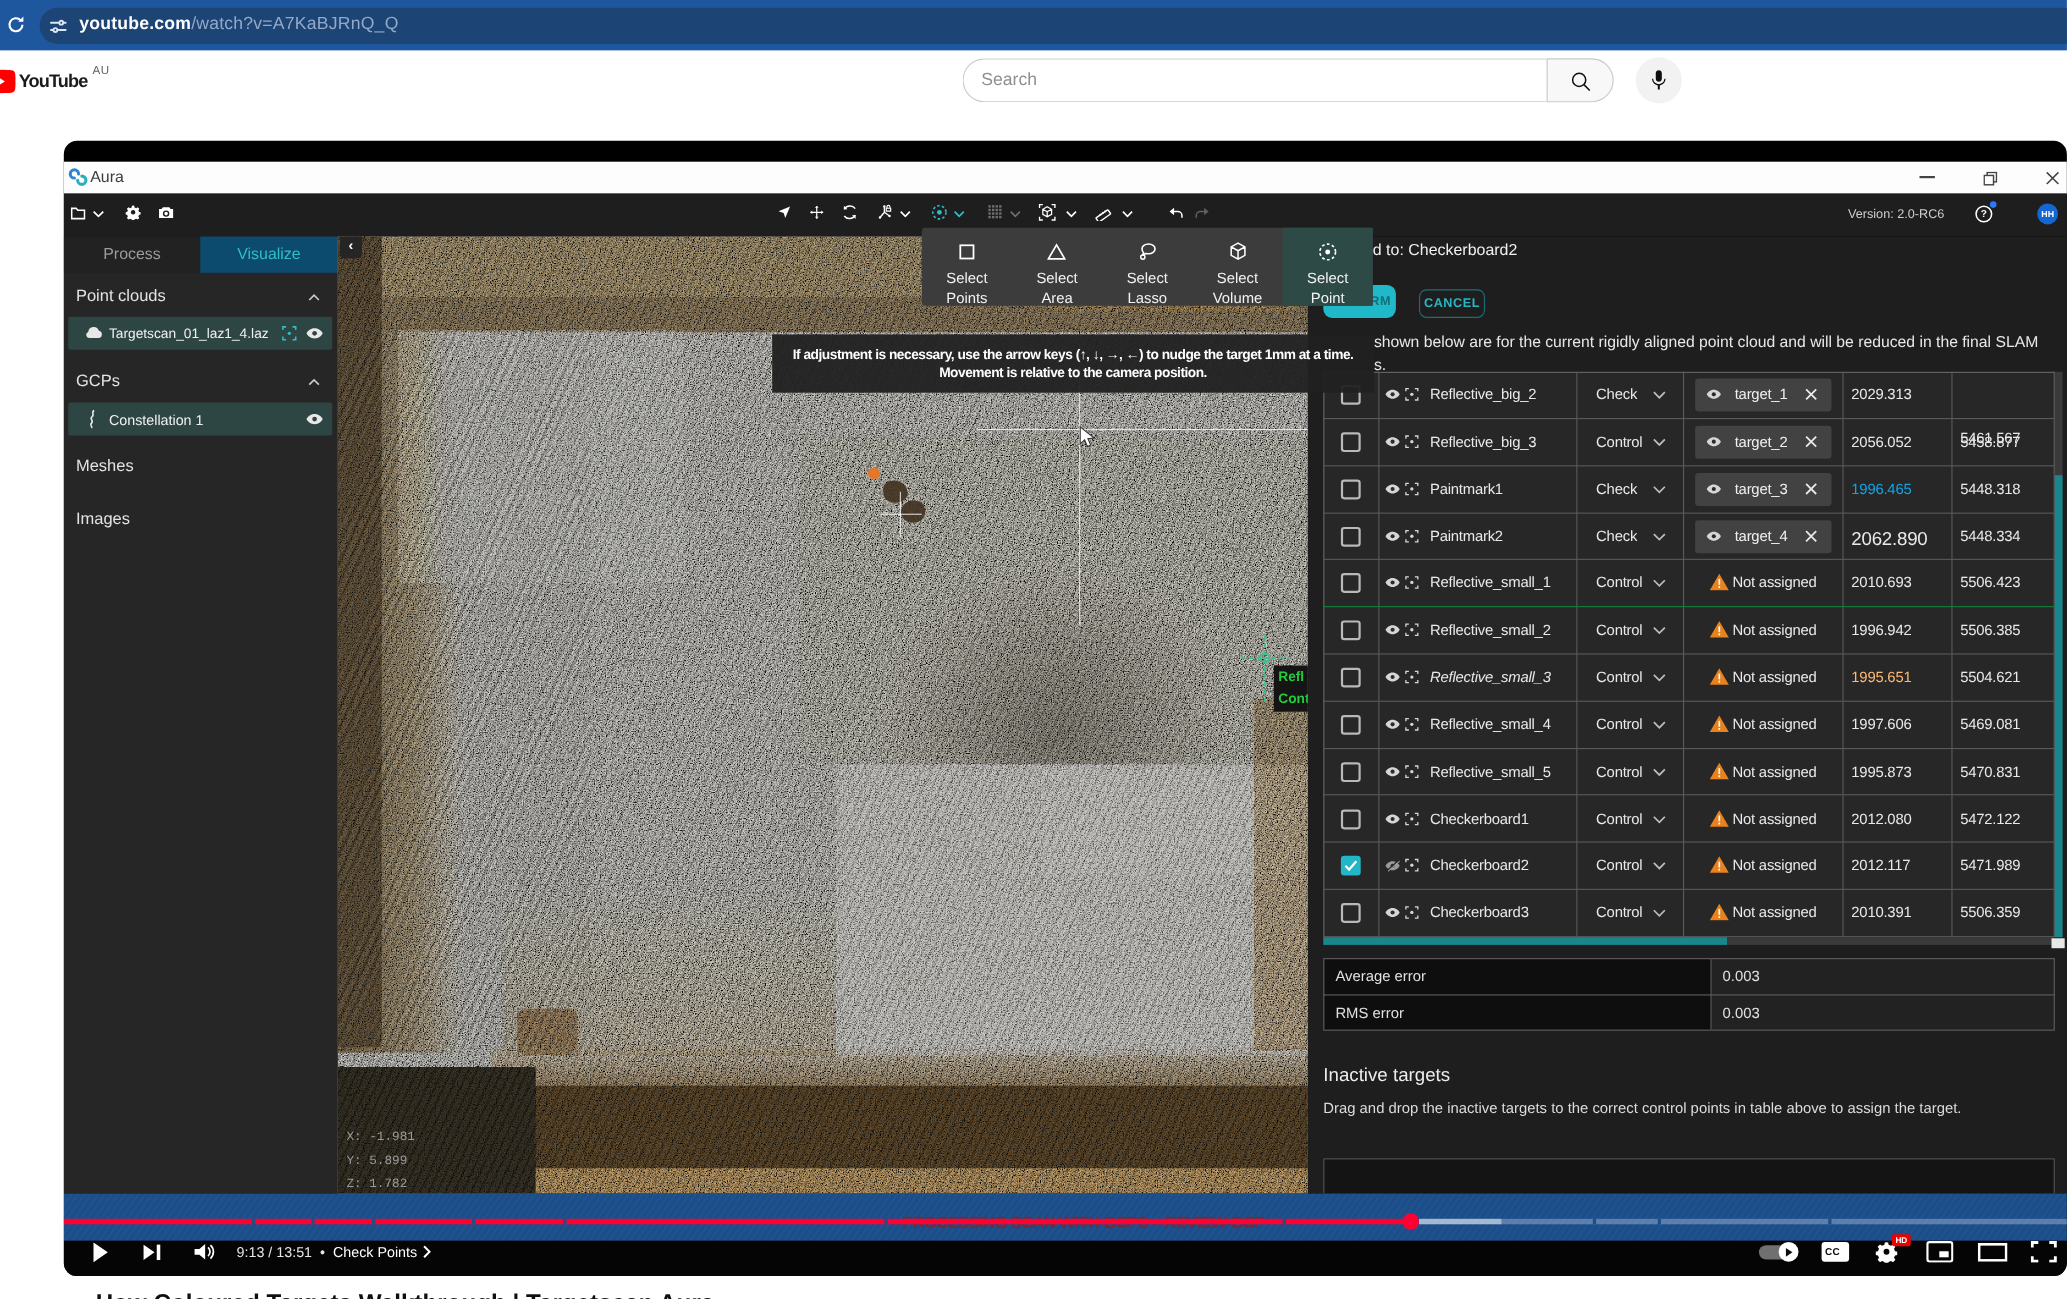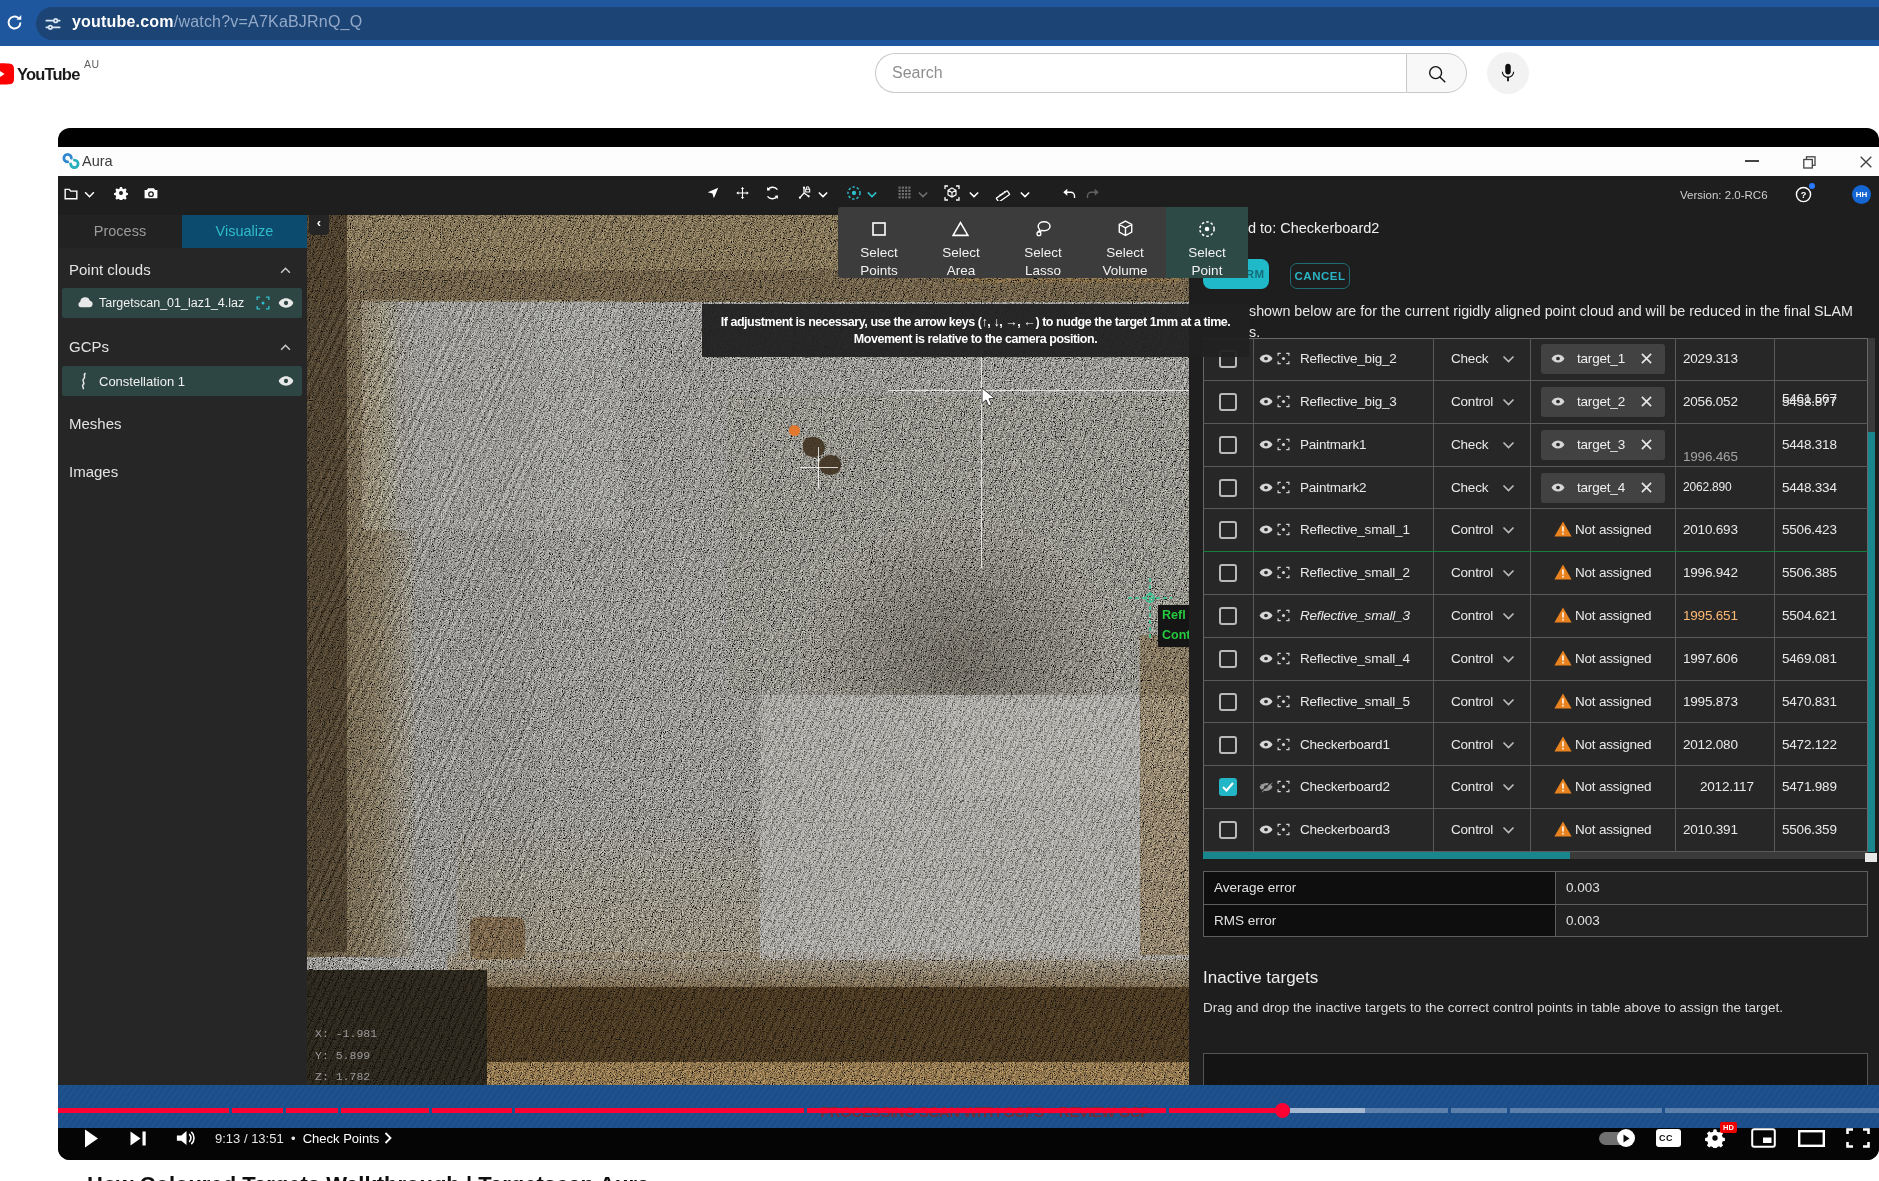--- a/index.html
+++ b/index.html
@@ -393,21 +393,21 @@
         </svg>
         <div class="abs" style="left:338px;top:6px;width:124px;height:30px;background:#424242;border-radius:3px;"></div>
         <svg class="abs" style="left:348px;top:15px" width="14" height="11" viewBox="0 0 24 16">
           <path d="M12 1C6.5 1 2.2 4.8 1 8c1.2 3.2 5.5 7 11 7s9.8-3.8 11-7c-1.2-3.2-5.5-7-11-7z" fill="#d6d6d6"></path>
           <circle cx="12" cy="8" r="3.2" fill="#2b2b2b"></circle>
         </svg>
         <div class="abs" style="left:374px;top:13px;font-size:13.5px;letter-spacing:-0.2px;color:#f0f0f0;">target_3</div>
         <svg class="abs" style="left:438px;top:15px" width="11" height="11" viewBox="0 0 12 12">
           <path stroke="#e8e8e8" stroke-width="1.8" d="M1 1l10 10M11 1L1 11"></path>
         </svg>
-        <div class="abs" style="left:480px;top:25px;font-size:13.5px;letter-spacing:-0.2px;color:#a3a3a3;">1996.465</div>
+        <div class="abs" style="left:480px;top:13px;font-size:13.5px;letter-spacing:-0.2px;color:#0ea5e9;">1996.465</div>
         <div class="abs" style="left:579px;top:13px;font-size:13.5px;letter-spacing:-0.2px;color:#e9e9e9;">5448.318</div>
       </div>
     <div class="abs" style="left:14px;top:251.5px;width:665px;height:42.83px;border-bottom:1px solid #5a5a5a;">
         <div class="abs" style="left:16px;top:12px;width:18px;height:18px;border:2px solid #b9b9b9;border-radius:3px;"></div>
         <svg class="abs" style="left:56px;top:15px" width="14" height="11" viewBox="0 0 24 16">
           <path d="M12 1C6.5 1 2.2 4.8 1 8c1.2 3.2 5.5 7 11 7s9.8-3.8 11-7c-1.2-3.2-5.5-7-11-7z" fill="#d6d6d6"></path>
           <circle cx="12" cy="8" r="3.2" fill="#2b2b2b"></circle>
         </svg>
         <svg class="abs" style="left:74px;top:14px" width="13" height="13" viewBox="0 0 24 24" fill="none" stroke="#d6d6d6" stroke-width="2.2">
           <path d="M2 7V2.5h5M17 2.5h5V7M22 17v4.5h-5M7 21.5H2V17"></path>
@@ -420,21 +420,21 @@
         </svg>
         <div class="abs" style="left:338px;top:6px;width:124px;height:30px;background:#424242;border-radius:3px;"></div>
         <svg class="abs" style="left:348px;top:15px" width="14" height="11" viewBox="0 0 24 16">
           <path d="M12 1C6.5 1 2.2 4.8 1 8c1.2 3.2 5.5 7 11 7s9.8-3.8 11-7c-1.2-3.2-5.5-7-11-7z" fill="#d6d6d6"></path>
           <circle cx="12" cy="8" r="3.2" fill="#2b2b2b"></circle>
         </svg>
         <div class="abs" style="left:374px;top:13px;font-size:13.5px;letter-spacing:-0.2px;color:#f0f0f0;">target_4</div>
         <svg class="abs" style="left:438px;top:15px" width="11" height="11" viewBox="0 0 12 12">
           <path stroke="#e8e8e8" stroke-width="1.8" d="M1 1l10 10M11 1L1 11"></path>
         </svg>
-        <div class="abs" style="left:480px;top:13px;font-size:12px;letter-spacing:-0.2px;color:#e9e9e9;">2062.890</div>
+        <div class="abs" style="left:480px;top:13px;font-size:17px;letter-spacing:-0.2px;color:#e9e9e9;">2062.890</div>
         <div class="abs" style="left:579px;top:13px;font-size:13.5px;letter-spacing:-0.2px;color:#e9e9e9;">5448.334</div>
       </div>
     <div class="abs" style="left:14px;top:294.3px;width:665px;height:42.83px;border-bottom:1px solid #15803d;">
         <div class="abs" style="left:16px;top:12px;width:18px;height:18px;border:2px solid #b9b9b9;border-radius:3px;"></div>
         <svg class="abs" style="left:56px;top:15px" width="14" height="11" viewBox="0 0 24 16">
           <path d="M12 1C6.5 1 2.2 4.8 1 8c1.2 3.2 5.5 7 11 7s9.8-3.8 11-7c-1.2-3.2-5.5-7-11-7z" fill="#d6d6d6"></path>
           <circle cx="12" cy="8" r="3.2" fill="#2b2b2b"></circle>
         </svg>
         <svg class="abs" style="left:74px;top:14px" width="13" height="13" viewBox="0 0 24 24" fill="none" stroke="#d6d6d6" stroke-width="2.2">
           <path d="M2 7V2.5h5M17 2.5h5V7M22 17v4.5h-5M7 21.5H2V17"></path>
@@ -593,21 +593,21 @@
         <div class="abs" style="left:248px;top:13px;font-size:13.5px;letter-spacing:-0.2px;color:#e9e9e9;">Control</div>
         <svg class="abs" style="left:299px;top:17px" width="13" height="8" viewBox="0 0 12 8">
           <path fill="none" stroke="#bdbdbd" stroke-width="1.6" d="M1 1.5l5 5 5-5"></path>
         </svg>
         <svg class="abs" style="left:351px;top:12px" width="18" height="16" viewBox="0 0 24 21">
           <path d="M12 0.5L23.5 20.5H0.5z" fill="#e8821e"></path>
           <rect x="11" y="7" width="2" height="7" fill="#fff"></rect>
           <rect x="11" y="15.6" width="2" height="2.2" fill="#fff"></rect>
         </svg>
         <div class="abs" style="left:372px;top:13px;font-size:13.5px;letter-spacing:-0.2px;color:#e9e9e9;">Not assigned</div>
-        <div class="abs" style="left:480px;top:13px;font-size:13.5px;letter-spacing:-0.2px;color:#e9e9e9;margin-left:17px;">2012.117</div>
+        <div class="abs" style="left:480px;top:13px;font-size:13.5px;letter-spacing:-0.2px;color:#e9e9e9;">2012.117</div>
         <div class="abs" style="left:579px;top:13px;font-size:13.5px;letter-spacing:-0.2px;color:#e9e9e9;">5471.989</div>
       </div>
     <div class="abs" style="left:14px;top:594.1px;width:665px;height:42.83px;border-bottom:1px solid #5a5a5a;">
         <div class="abs" style="left:16px;top:12px;width:18px;height:18px;border:2px solid #b9b9b9;border-radius:3px;"></div>
         <svg class="abs" style="left:56px;top:15px" width="14" height="11" viewBox="0 0 24 16">
           <path d="M12 1C6.5 1 2.2 4.8 1 8c1.2 3.2 5.5 7 11 7s9.8-3.8 11-7c-1.2-3.2-5.5-7-11-7z" fill="#d6d6d6"></path>
           <circle cx="12" cy="8" r="3.2" fill="#2b2b2b"></circle>
         </svg>
         <svg class="abs" style="left:74px;top:14px" width="13" height="13" viewBox="0 0 24 24" fill="none" stroke="#d6d6d6" stroke-width="2.2">
           <path d="M2 7V2.5h5M17 2.5h5V7M22 17v4.5h-5M7 21.5H2V17"></path>

